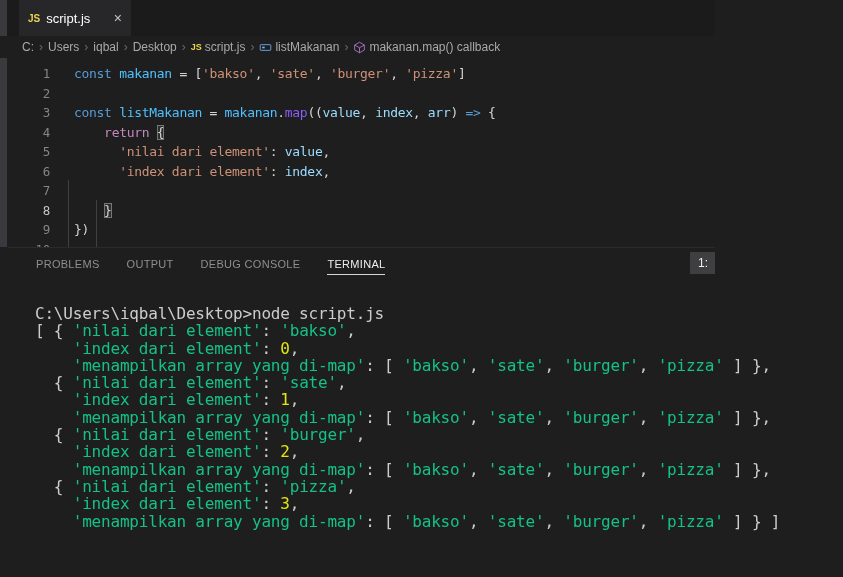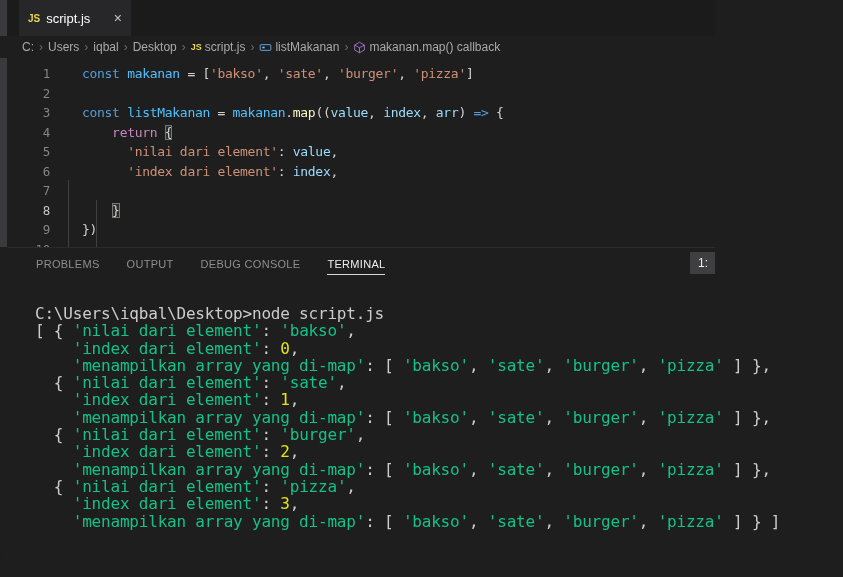--- a/index.html
+++ b/index.html
@@ -28,26 +28,26 @@
   .bc-js { color:#e8d44d; font-weight:bold; font-size:9px; }
   .bc-ic { display:inline-block; }
 
   
   .editor { position:absolute; left:0; top:58px; right:0; height:189px; overflow:hidden;
             font-family:"DejaVu Sans Mono", monospace; font-size:13px; letter-spacing:-0.3px;
             padding-top:6px; }
   .code-line { display:flex; height:19.5px; line-height:19.5px; white-space:pre; }
   .ln { width:50px; text-align:right; color:#858585; flex:none; font-size:12.5px; }
   .ln.active { color:#c6c6c6; }
-  .code-text { margin-left:32px; }
+  .code-text { margin-left:24px; }
   .tk-kw  { color:#569cd6; }
   .tk-cn  { color:#4fc1ff; }
   .tk-p   { color:#d4d4d4; }
   .tk-s   { color:#ce9178; }
-  .tk-fn  { color:#fef9c3; }
+  .tk-fn  { color:#8b5cf6; }
   .tk-pr  { color:#9cdcfe; }
   .tk-ret { color:#c586c0; }
   .tk-hlb { color:#d4d4d4; outline:1px solid #767676; outline-offset:-1px; background:rgba(105,125,105,.18); }
   .guide { position:absolute; width:1px; background:#404040; }
   .guide-a { left:68px; top:122px; height:98px; }
   .guide-b { left:96px; top:142px; height:59px; }
 
   
   .panel { position:absolute; left:0; top:247px; right:0; bottom:0; background:#1e1e1e;
            border-top:1px solid #2b2b2b;margin-left:8px; }

